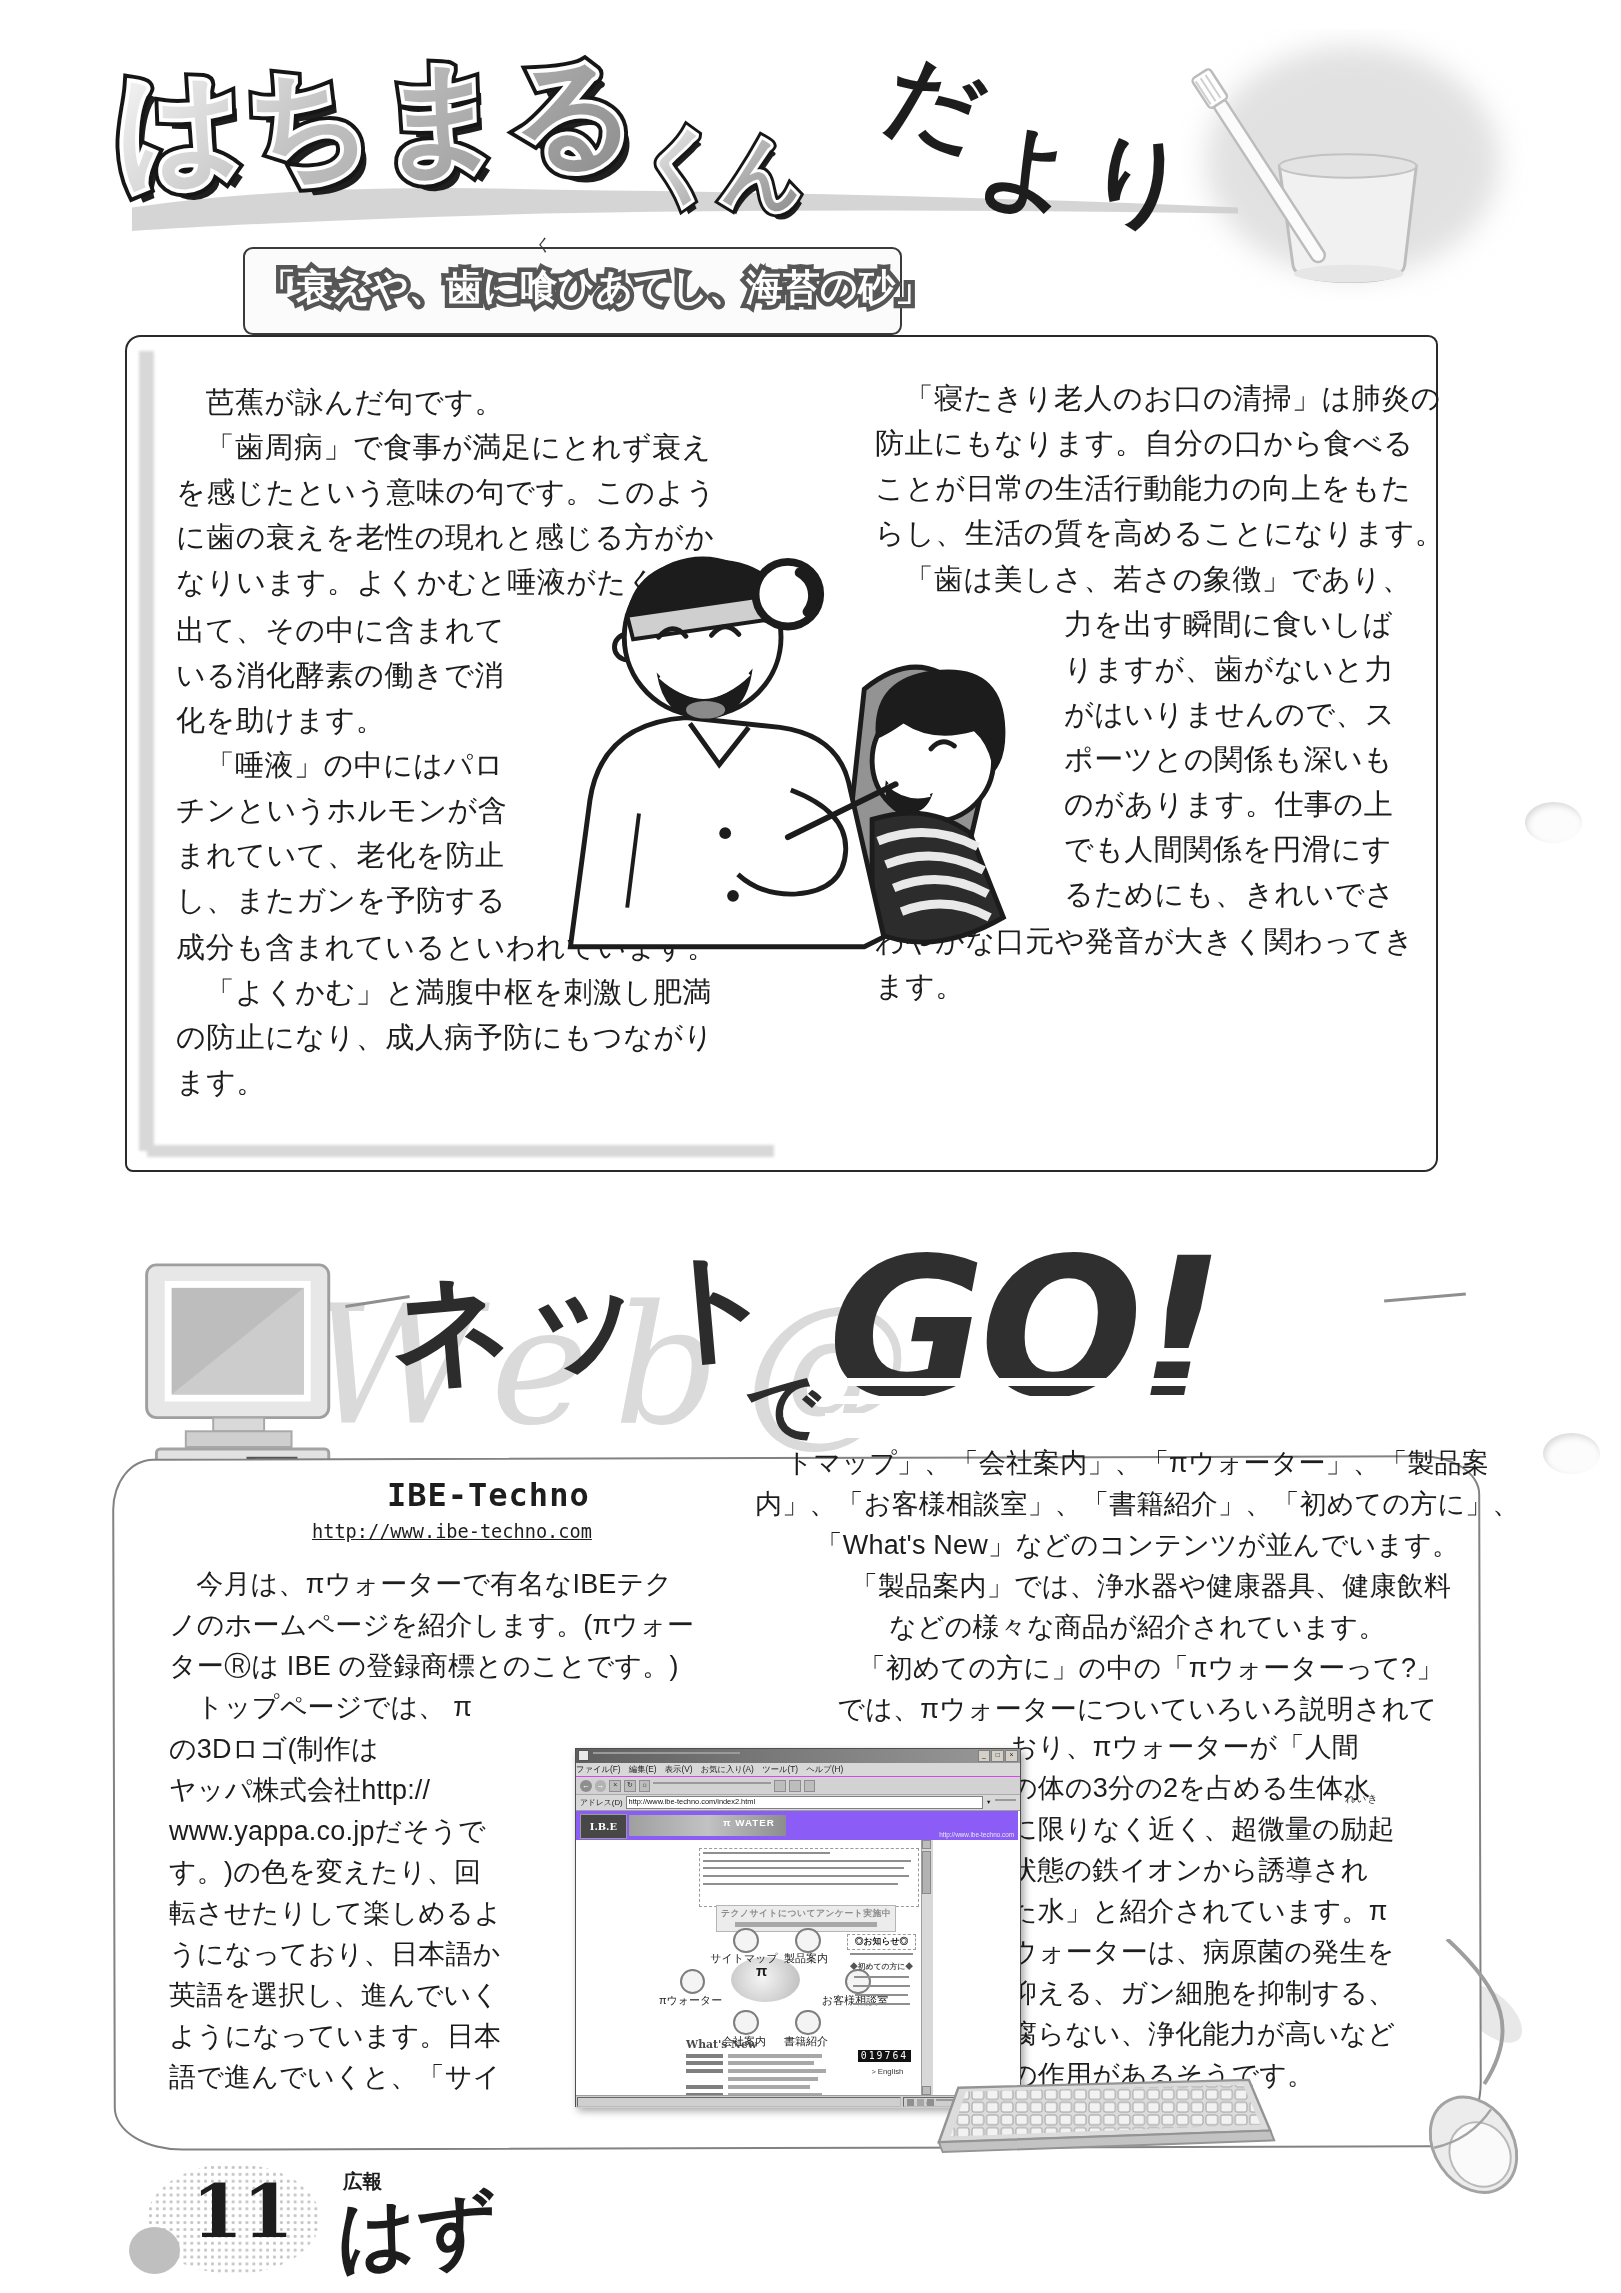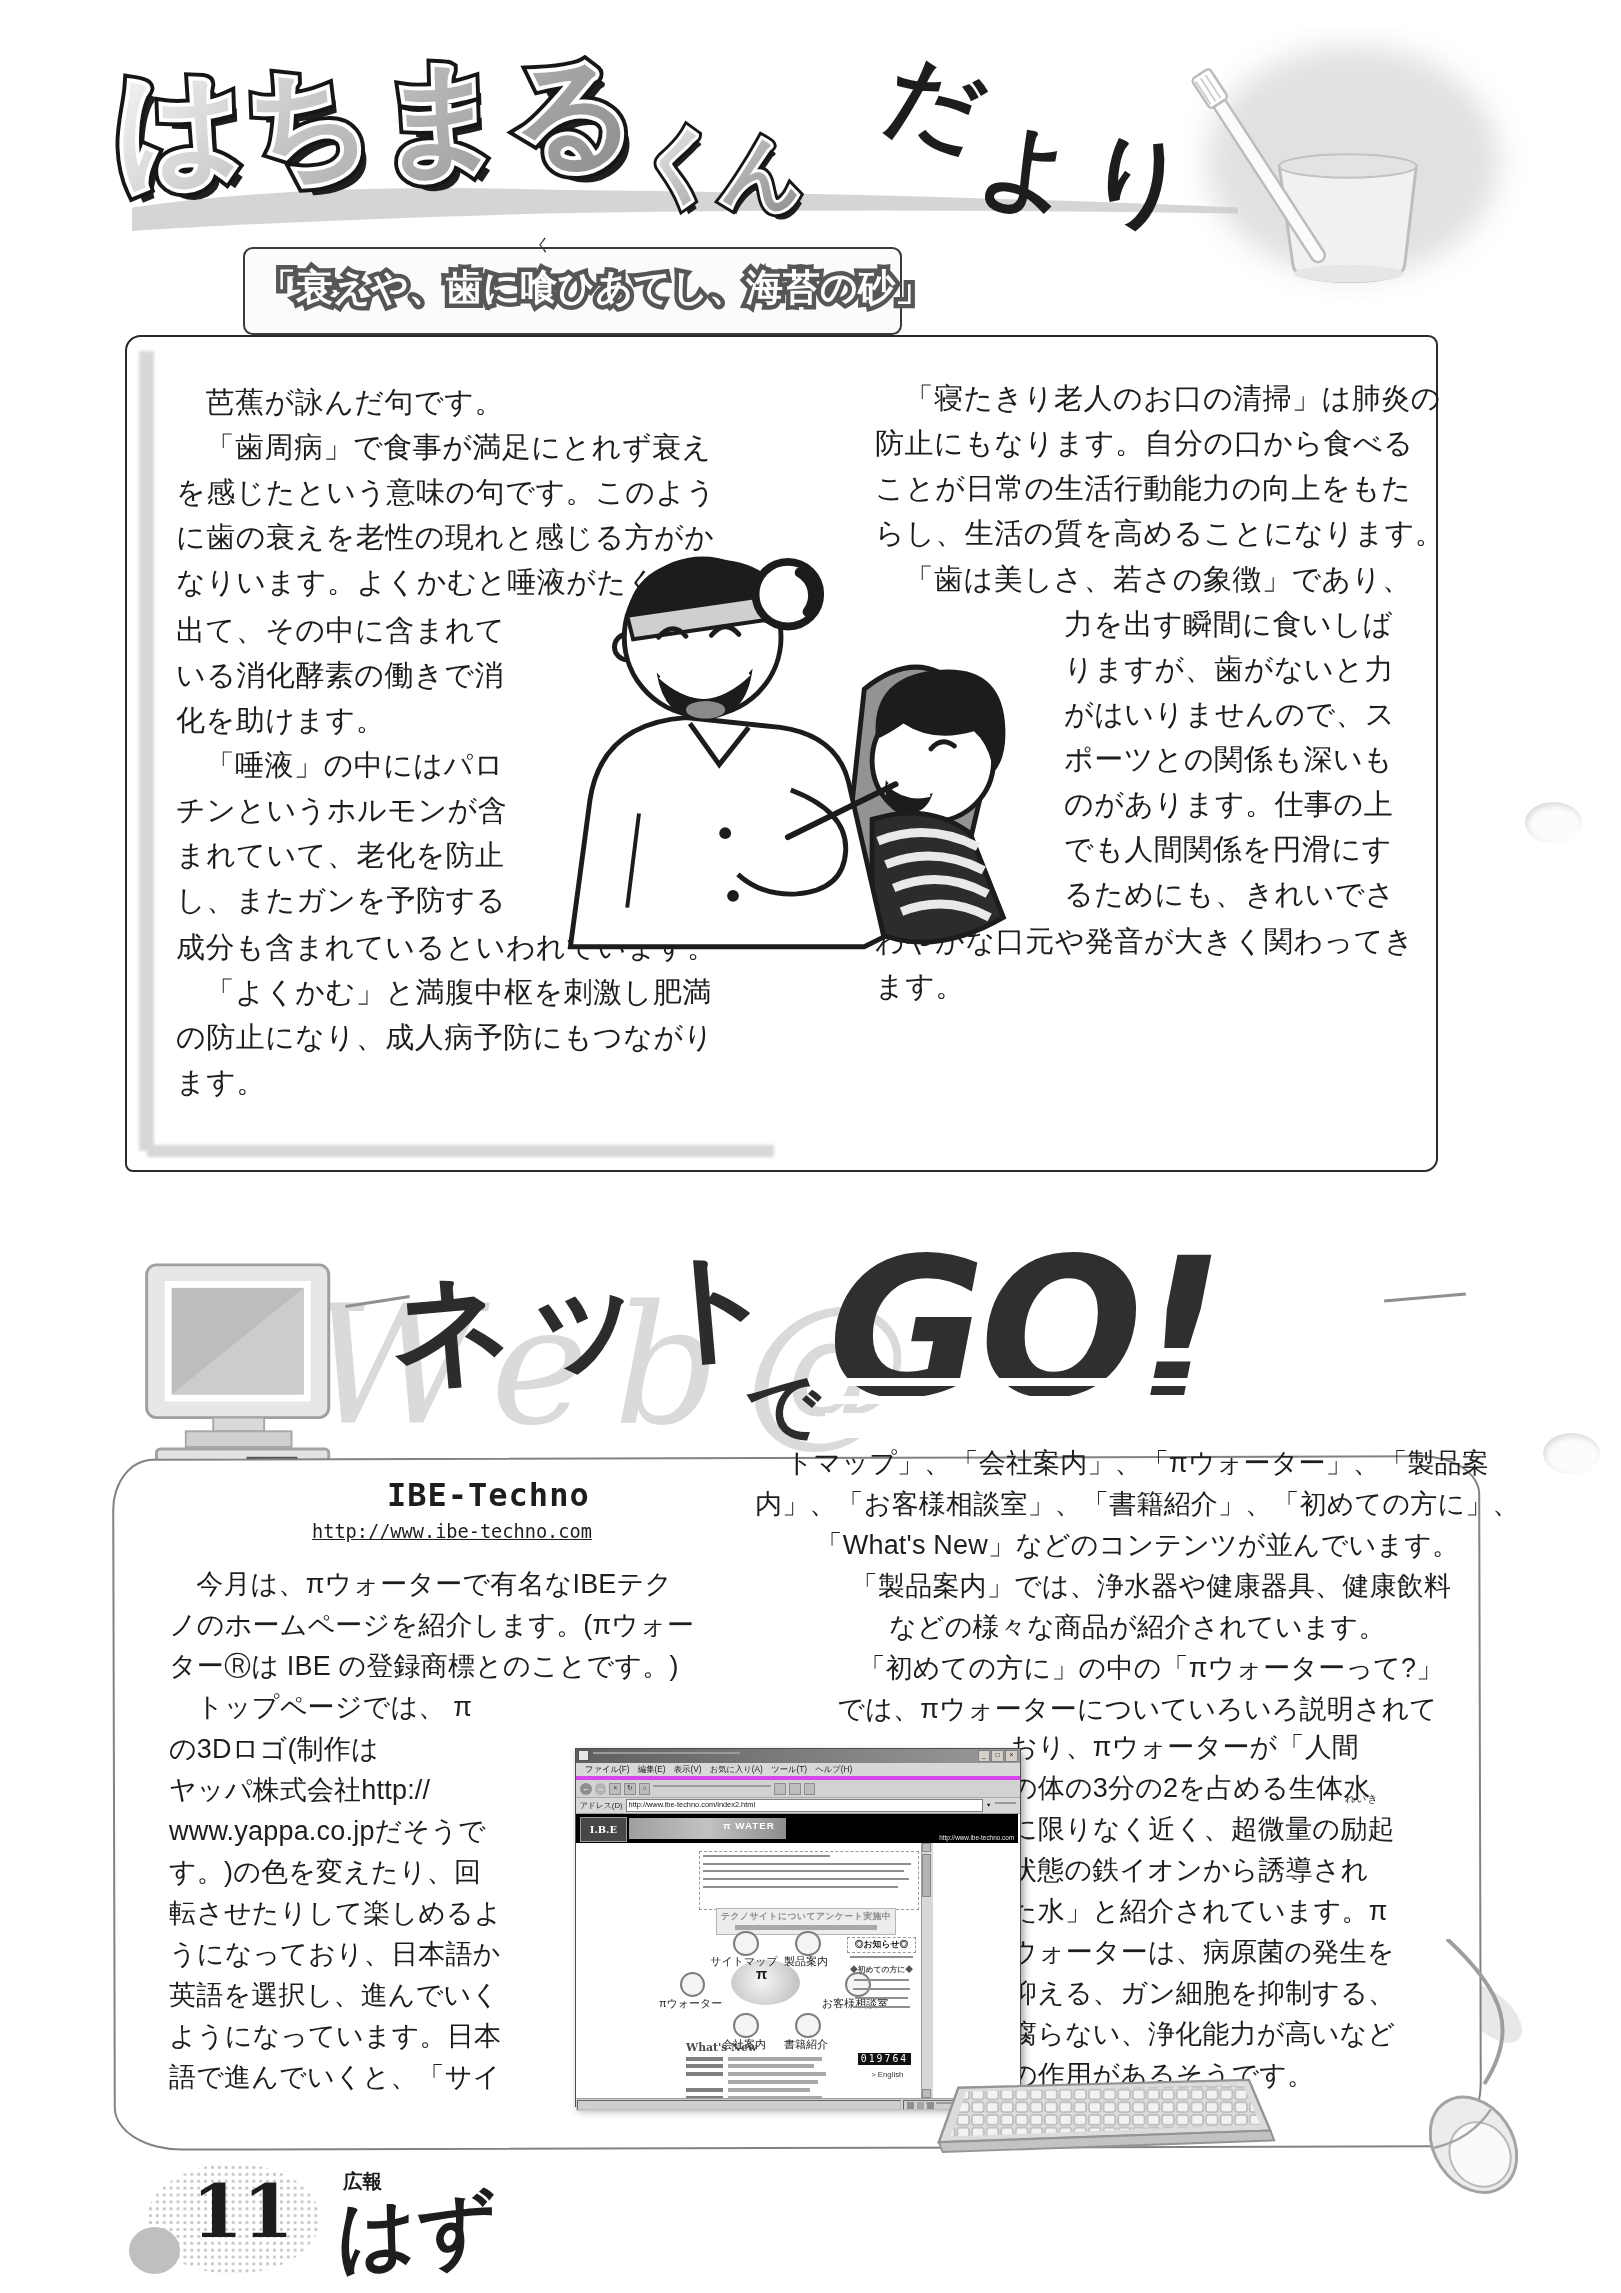--- a/index.html
+++ b/index.html
@@ -24,22 +24,22 @@
           border:2.9px solid #828282;border-radius:41px 59px 47px 69px / 51px 39px 65px 43px;
           transform:rotate(-.15deg);background:#fff;}
   .brush{position:absolute;background:#d8d8d8;filter:blur(1.5px);}
   .ph{background:repeating-linear-gradient(180deg,#9a9a9a 0 2px,transparent 2px 6.9px);}
   
   .bw{position:absolute;left:575px;top:1748px;width:444px;height:357px;background:#d6d6d6;
       border:1px solid #4f4f4f;box-shadow:2.9px 3.9px 7.8px rgba(0,0,0,.35);font-family:"Liberation Sans",sans-serif;}
   .bw-title{height:13.7px;background:linear-gradient(90deg,#5f5f5f,#9a9a9a);display:flex;align-items:center;padding:0 2px;}
   .bw-btn{width:10.8px;height:9.8px;background:#d4d0c8;border:1px solid #808080;font-size:6.9px;line-height:7.8px;
           text-align:center;margin-left:1px;color:#222;}
-  .bw-menu{height:13.7px;background:#d8d8d8;border-bottom:4px solid #d946ef;font-size:8.3px;line-height:13.7px;
-           padding-left:9px;color:#222;white-space:nowrap;overflow:hidden;}
+  .bw-menu{height:13.7px;background:#d8d8d8;border-bottom:1px solid #d946ef;font-size:8.3px;line-height:13.7px;
+           padding-left:0;color:#222;white-space:nowrap;overflow:hidden;}
   .bw-tools{height:16.7px;background:#d2d2d2;border-bottom:1px solid #aaa;display:flex;align-items:center;gap:2.9px;padding:0 3.9px;}
   .tbtn{width:11.8px;height:11.8px;border-radius:50%;background:#8e8e8e;color:#fff;font-size:7.8px;line-height:11.8px;text-align:center;}
   .tsq{width:9.8px;height:9.8px;background:#bdbdbd;border:1px solid #8e8e8e;font-size:6.9px;line-height:8.8px;text-align:center;color:#333;}
   .bw-addr{height:14.7px;background:#d8d8d8;border-bottom:1px solid #9e9e9e;display:flex;align-items:center;gap:2.9px;padding:0 3.9px;font-size:7.8px;color:#222;}
   .addr-field{flex:1;height:10.8px;background:#fff;border:1px solid #808080;font-size:7.4px;line-height:10.8px;padding:0 2px;
               white-space:nowrap;overflow:hidden;color:#111;}
   .bw-body{position:relative;height:284px;background:#ffffff;overflow:hidden;}
   .bw-status{height:12.7px;background:#cfcfcf;border-top:1px solid #9e9e9e;display:flex;}
   .nav-circle{position:absolute;width:21.6px;height:21.6px;border:2px solid #7e7e7e;border-radius:50%;background:#f4f4f4;}
   .nav-label{position:absolute;font-size:11px;color:#222;white-space:nowrap;transform:translateX(-50%);}
@@ -251,21 +251,21 @@
       <div class="tsq"></div>
     </div>
     <div class="bw-addr">
       <span>アドレス(D)</span>
       <div class="addr-field">http://www.ibe-techno.com/index2.html</div>
       <span style="font-size:5.9px;">▼</span>
       <div class="ph" style="width:21.6px;height:6.9px;"></div>
     </div>
     <div class="bw-body">
 
-      <div class="abs" style="left:0;top:0;width:442px;height:29px;background:#000000;">
+      <div class="abs" style="left:0;top:0;width:442px;height:29px;background:#8b5cf6;">
         <div class="abs" style="left:3.9px;top:2.9px;width:45px;height:23.5px;background:#474747;border:1px solid #9a9a9a;
                     color:#fff;font-size:9.8px;font-weight:bold;font-family:'DejaVu Serif',serif;text-align:center;line-height:23.5px;">I.B.E</div>
         <div class="abs" style="left:53px;top:3.9px;width:157px;height:21.6px;background:linear-gradient(90deg,#9f9f9f,#c2c2c2,#8d8d8d);"></div>
         <div class="abs" style="left:147px;top:5.9px;color:#fff;font-size:9.8px;font-weight:bold;letter-spacing:1px;">π WATER</div>
         <div class="abs" style="right:3.9px;bottom:2px;color:#e8e8e8;font-size:6.4px;">http://www.ibe-techno.com</div>
       </div>
 
       <div class="abs" style="left:123px;top:37px;width:212px;height:51px;border:1px dashed #9a9a9a;padding:2.9px;">
         <div class="tiny-bars" style="width:60%;height:5.9px;margin-bottom:2px;"></div>
         <div class="tiny-bars" style="width:98%;height:5.9px;margin-bottom:2px;"></div>

